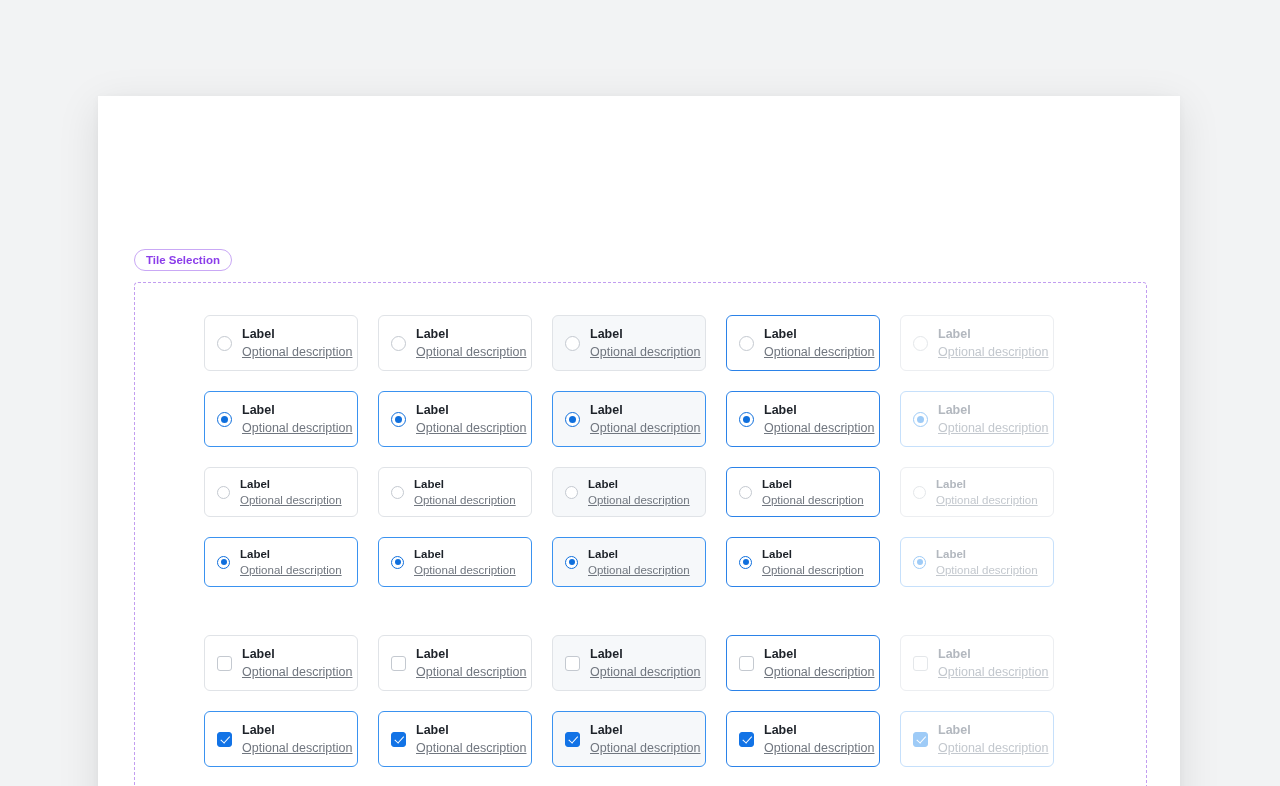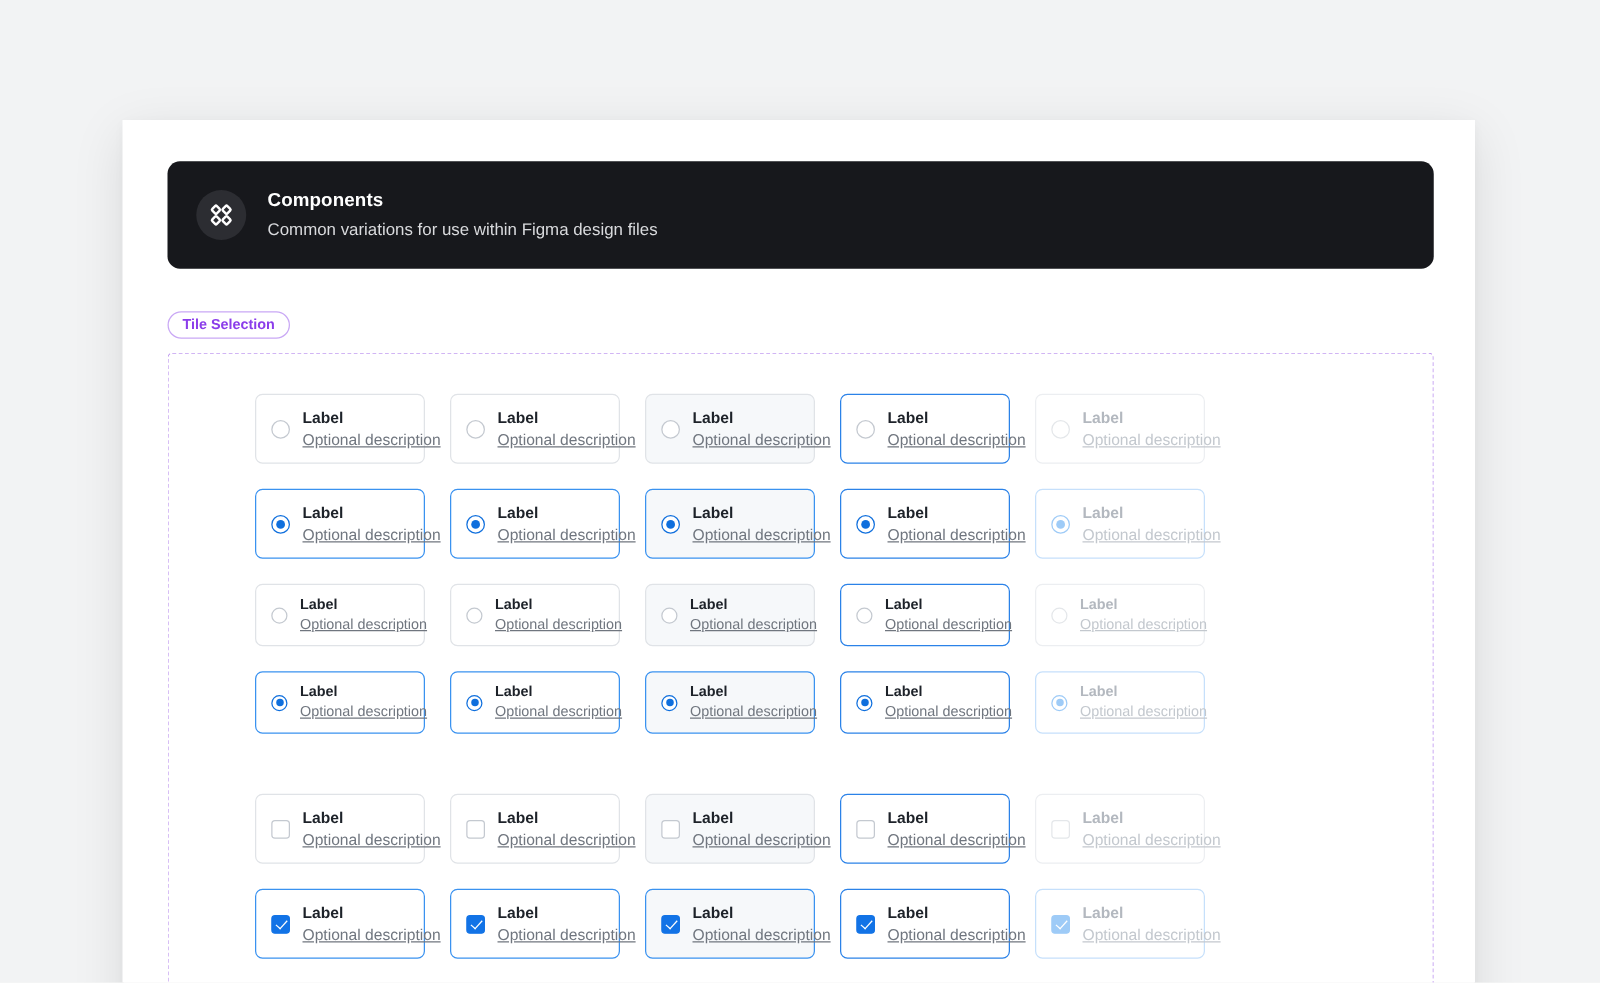--- a/index.html
+++ b/index.html
@@ -114,21 +114,21 @@
     top: 32px;
     width: 924px;
   }
 
   .tile-row {
     display: flex;
     gap: 20px;
   }
 
   .tile {
-    width: 136px;
+    width: 154px;
     box-sizing: border-box;
     border: 1px solid #e0e3e7;
     border-radius: 6px;
     background: #ffffff;
     display: flex;
     align-items: center;
     padding: 0 12px;
   }
 
   
@@ -231,36 +231,20 @@
   .row-gap-sm { height: 20px; }
   .row-gap-lg { height: 48px; }
 </style>
 </head>
 <body>
 
 <div id="root">
 
   <div class="page-card">
 
-    <div class="banner">
-      <div class="banner-icon-wrap">
-        <svg width="22" height="22" viewBox="0 0 24 24" aria-hidden="true">
-          <g fill="none" stroke="#ffffff" stroke-width="2.1" stroke-linejoin="round">
-            <rect x="4.6" y="4.6" width="5.6" height="5.6" rx="1.1" transform="rotate(45 7.4 7.4)"></rect>
-            <rect x="13.8" y="4.6" width="5.6" height="5.6" rx="1.1" transform="rotate(45 16.6 7.4)"></rect>
-            <rect x="4.6" y="13.8" width="5.6" height="5.6" rx="1.1" transform="rotate(45 7.4 16.6)"></rect>
-            <rect x="13.8" y="13.8" width="5.6" height="5.6" rx="1.1" transform="rotate(45 16.6 16.6)"></rect>
-          </g>
-        </svg>
-      </div>
-      <div class="banner-text">
-        <div class="banner-title">Components</div>
-        <div class="banner-sub">Common variations for use within Figma design files</div>
-      </div>
-    </div>
 
     <div class="section-badge">
       <span>Tile Selection</span>
     </div>
 
     <div class="dashed-region">
       <div class="grid-block" id="grid-block">
           <div class="tile-row">
             <div class="tile size-lg state-default">
               <span class="ctl">

